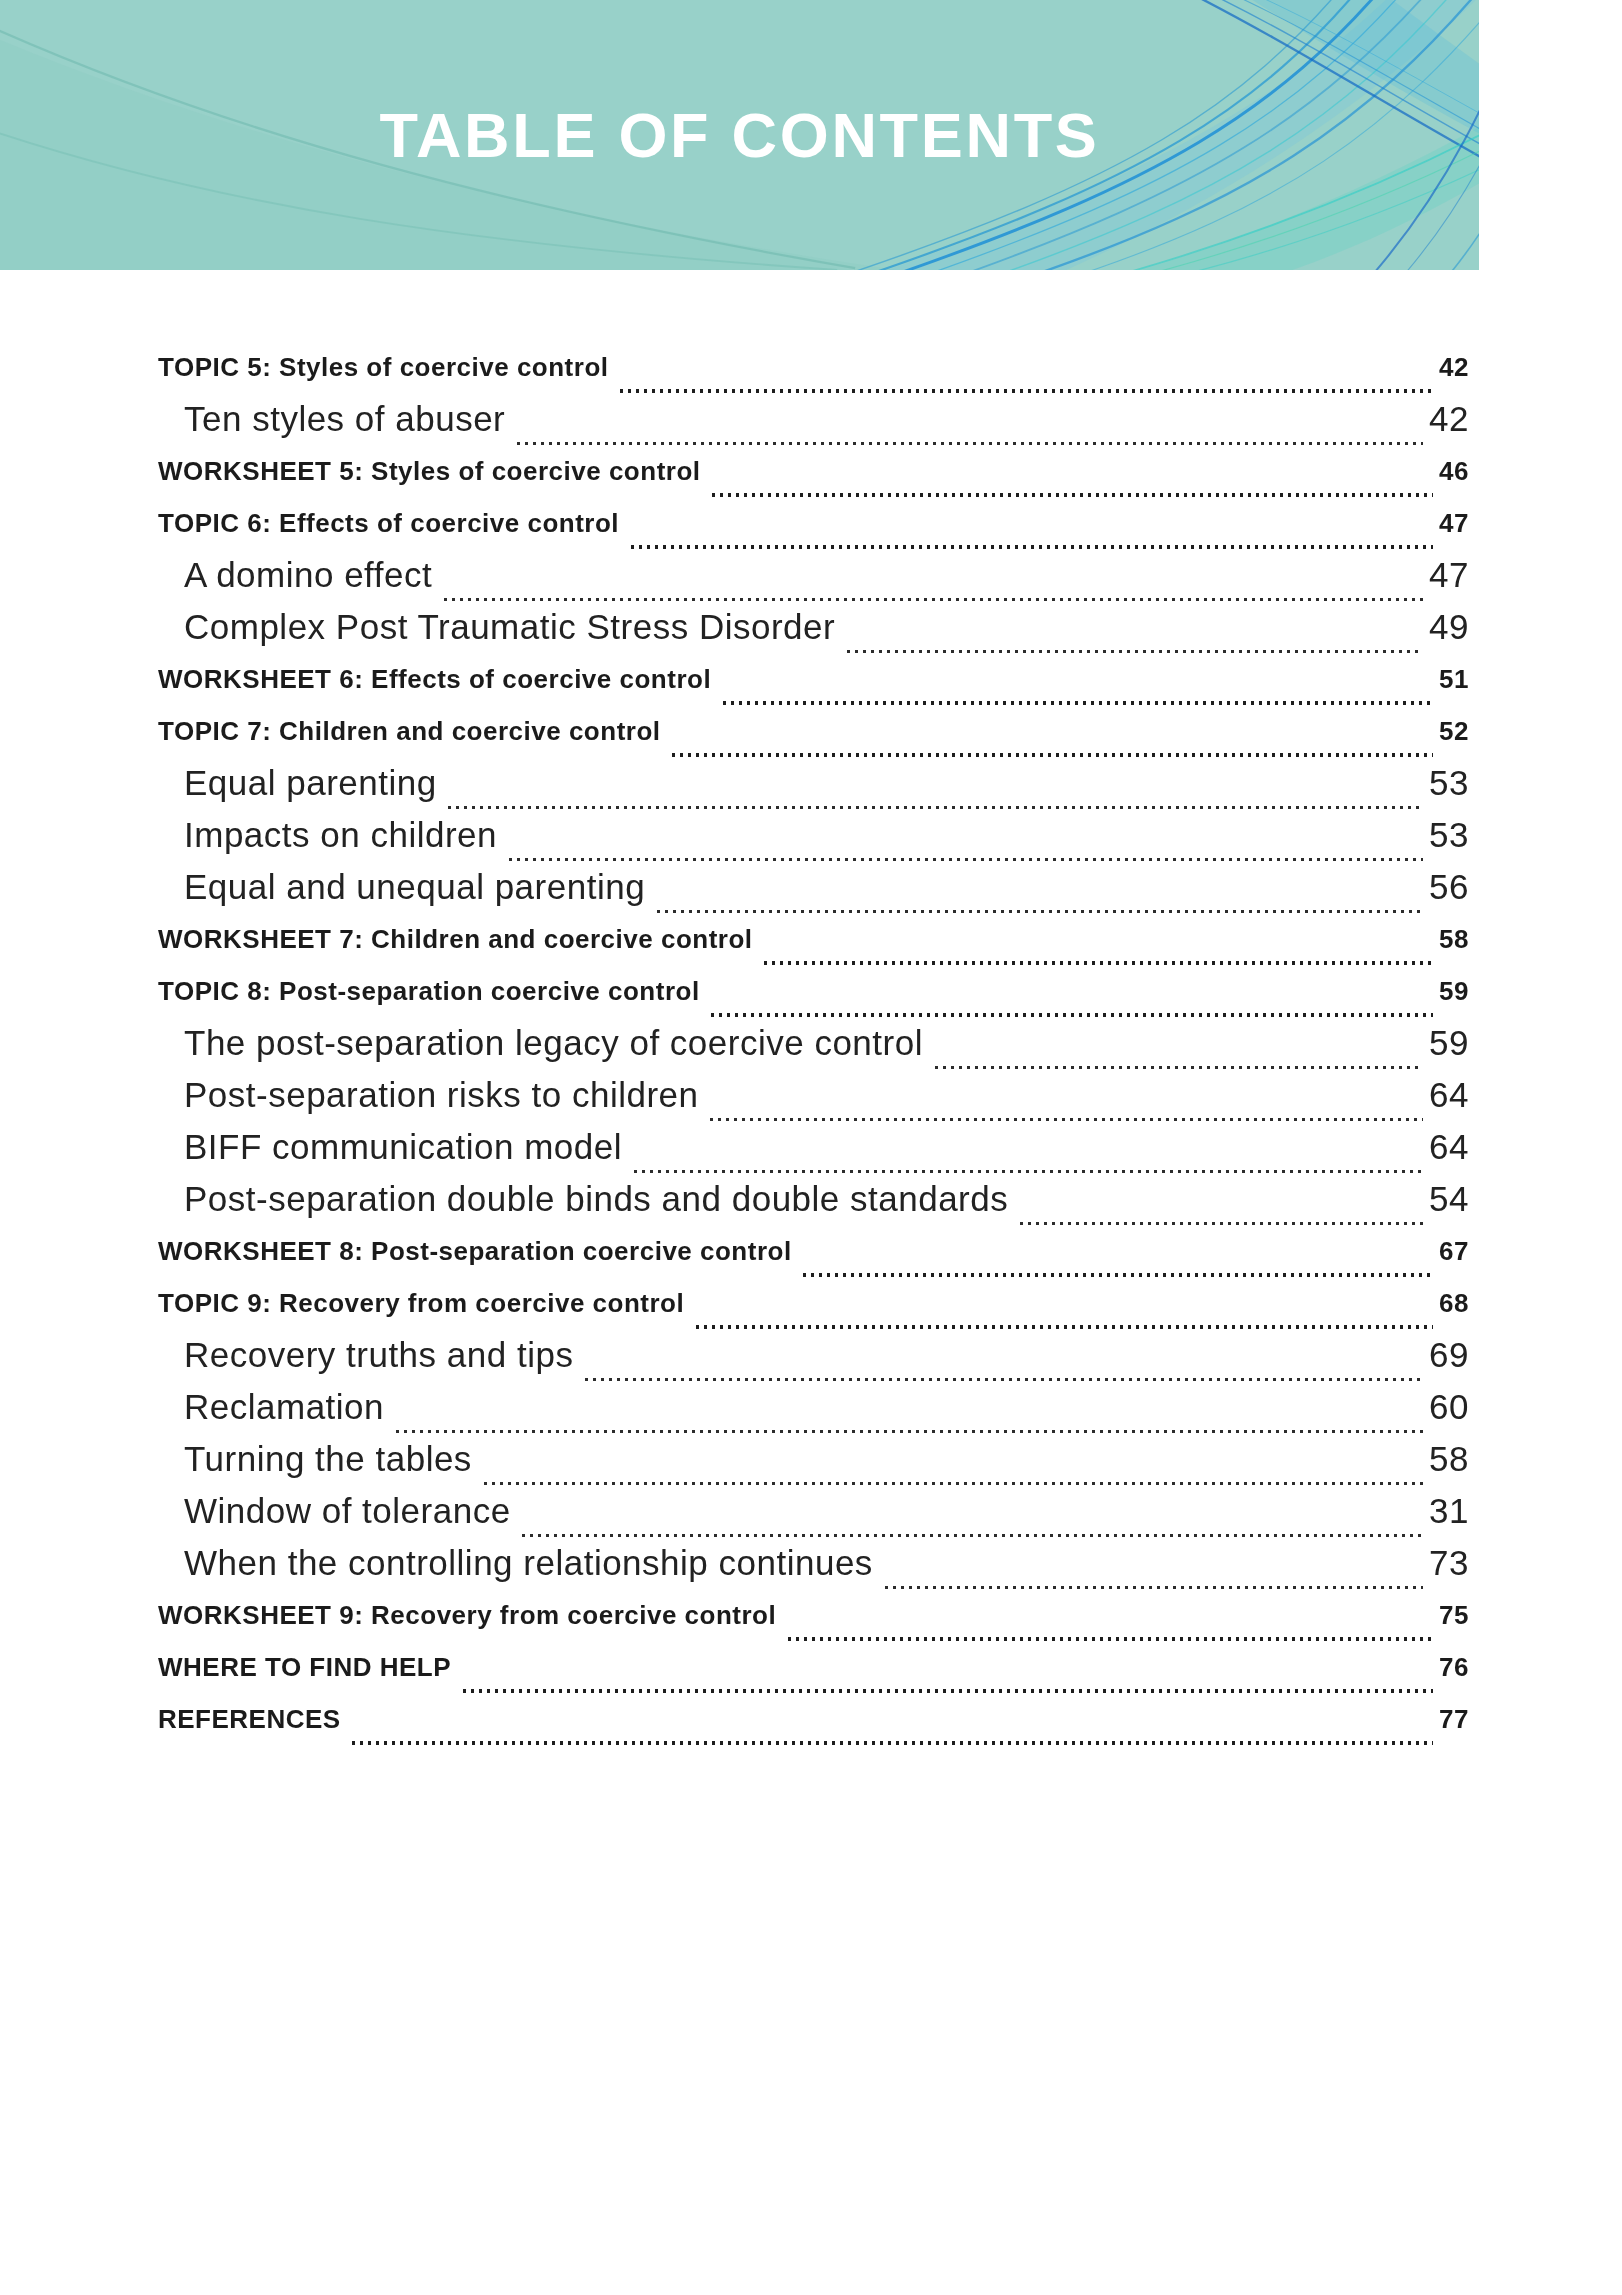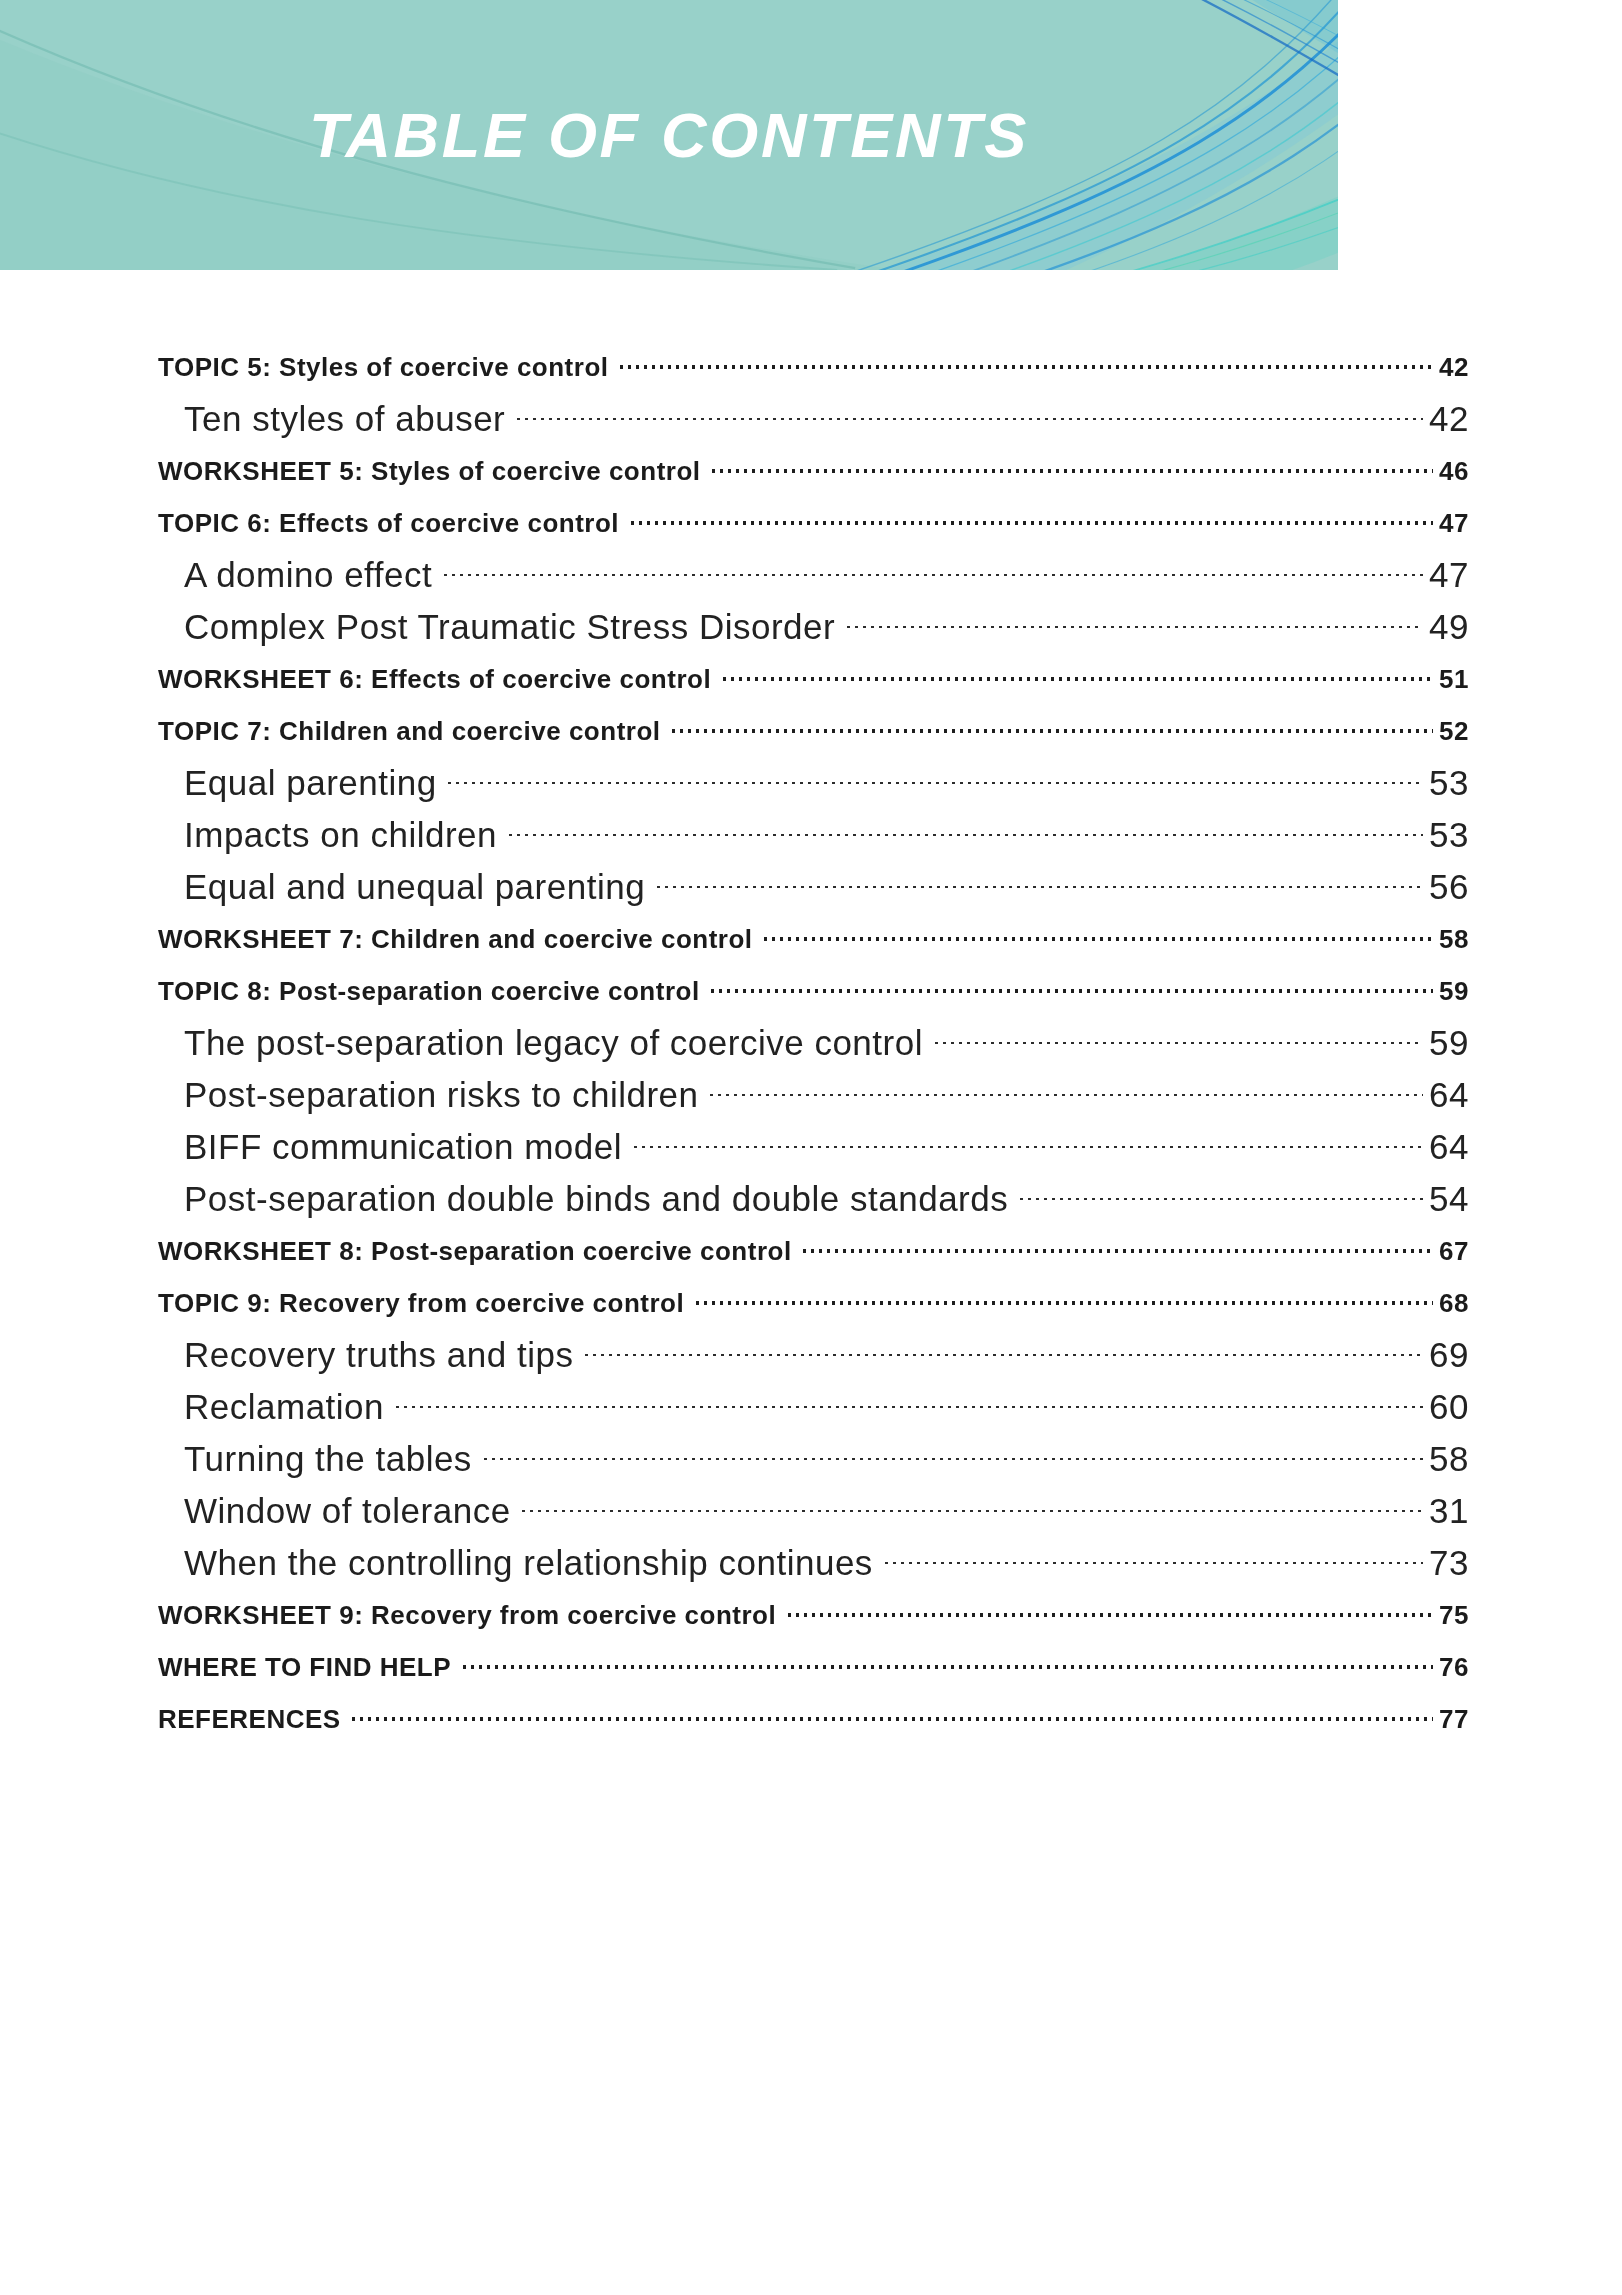--- a/index.html
+++ b/index.html
@@ -5,40 +5,39 @@
   html,body{margin:0;padding:0;}
   body{
     width:1623px;height:2295px;background:#ffffff;
     font-family:"Liberation Sans",sans-serif;
     overflow:hidden;
   }
   .page{position:relative;width:1623px;height:2295px;background:#fff;}
 
   
   .band{
-    position:absolute;top:0;left:0;width:1338px;height:270px;
+    position:absolute;top:0;left:0;width:1479px;height:270px;
     background:var(--header-bg,#98d1c9);
     overflow:hidden;
-    font-style:italic;
   }
   .deco{position:absolute;top:0;left:0;width:1623px;height:270px;display:block;}
   .title{
     position:absolute;top:0;left:0;width:100%;height:270px;margin:0;
     display:flex;align-items:center;justify-content:center;
     color:var(--title-color,#ffffff);
     font-size:63px;font-weight:700;letter-spacing:2.7px;
     z-index:2;
   }
 
   
   .toc{
     position:absolute;left:158px;right:154px;top:341px;
   }
   .row{
-    display:flex;align-items:center;
+    display:flex;align-items:flex-end;
     height:52px;line-height:52px;
     white-space:nowrap;
     font-size:26px;color:var(--text-color,#1b1b1b);
     letter-spacing:0.5px;
     cursor:pointer;
   }
   .row.top{font-weight:700;}
   .row.sub{font-weight:400;padding-left:26px;font-size:35px;color:#222;}
   .lbl{flex:0 0 auto;}
   .leader{

